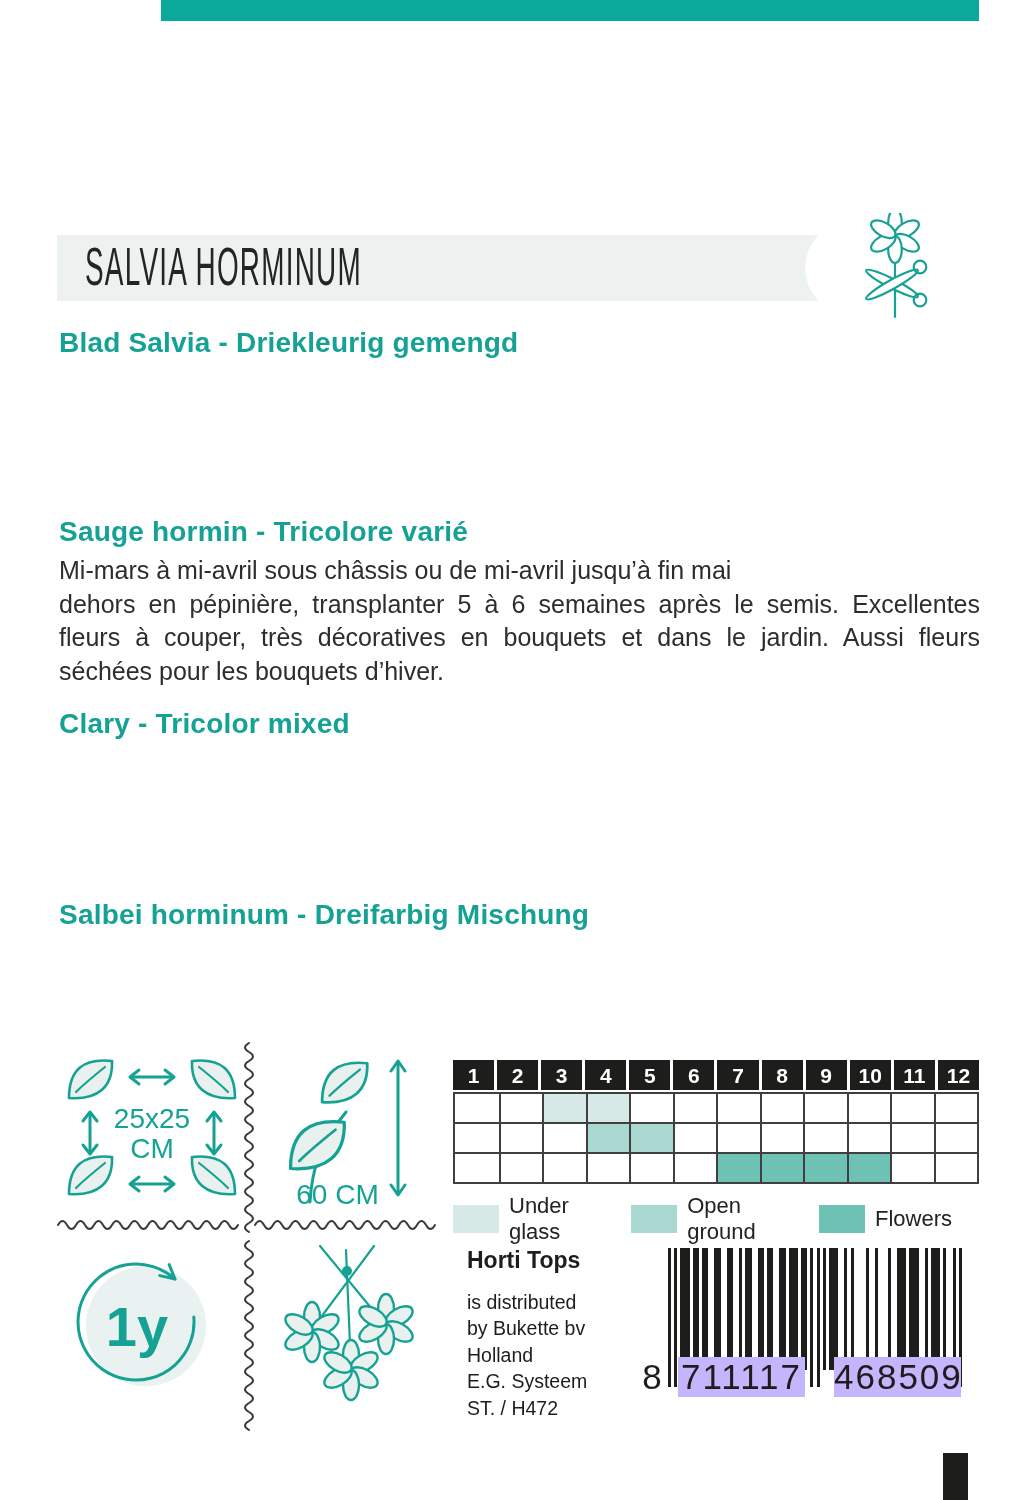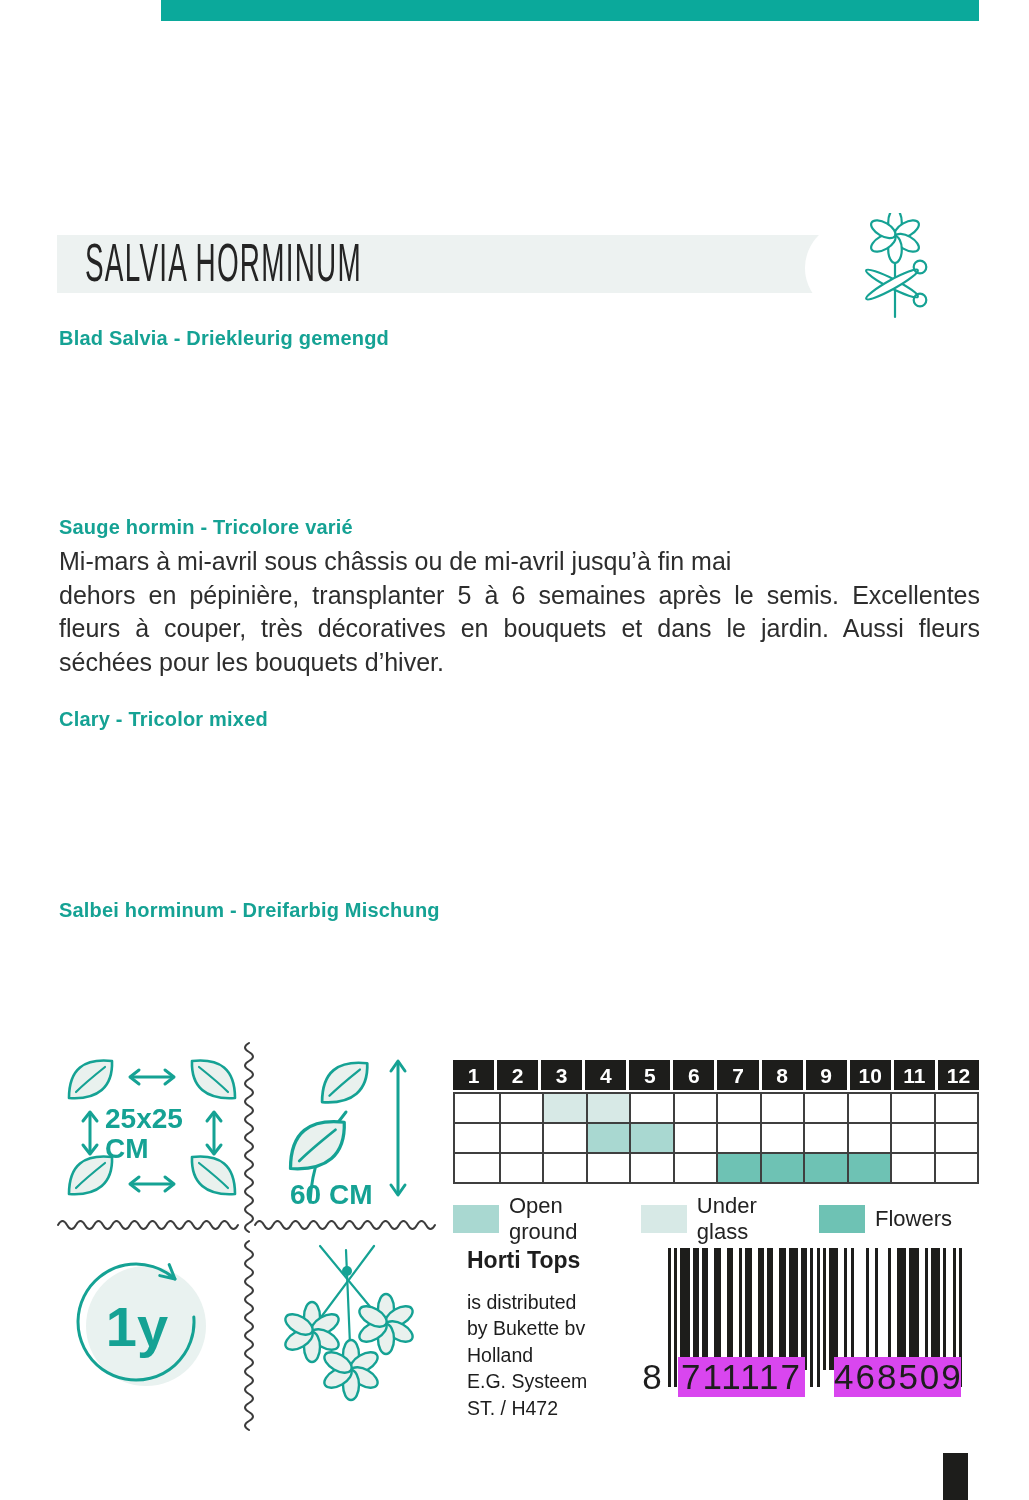--- a/index.html
+++ b/index.html
@@ -3,41 +3,41 @@
 <meta charset="utf-8">
 <style>
   html,body{margin:0;padding:0;background:#fff;}
   .page{
     position:relative;width:1029px;height:1500px;background:#fff;overflow:hidden;
     font-family:"Liberation Sans",sans-serif;color:var(--ink,#2d2d2d);
   }
   
   .topbar{position:absolute;left:161px;top:0;width:818px;height:21px;background:var(--bar,#0ba99b);}
   
-  .title-band{position:absolute;left:57px;top:235px;width:774px;height:58px;background:var(--band,#edf2f1);}
+  .title-band{position:absolute;left:57px;top:235px;width:774px;height:66px;background:var(--band,#edf2f1);}
   .title-band::after{content:'';position:absolute;width:92px;height:92px;border-radius:50%;background:#fff;right:-66px;top:-13px;}
   .title-band h1{
     position:absolute;left:28px;top:50%;margin:0;font-size:45px;font-weight:400;color:#242424;
     letter-spacing:2px;white-space:nowrap;transform:translateY(-52%) scale(0.62,1.18);transform-origin:0 50%;
   }
   
   .lang-section{position:absolute;left:59px;width:921px;}
-  .lang-section h2{margin:0 0 6px 0;font-size:20px;font-weight:700;color:var(--accent,#15a294);letter-spacing:.2px;}
+  .lang-section h2{margin:0 0 6px 0;font-size:28px;font-weight:700;color:var(--accent,#15a294);letter-spacing:.2px;}
   .lang-section p{margin:0;font-size:25px;line-height:33.5px;color:var(--ink,#2d2d2d);}
   .just{text-align:justify;}
   
   .st{stroke:var(--accent,#15a294);fill:none;stroke-width:3;stroke-linecap:round;stroke-linejoin:round;}
   .thin{stroke-width:2.2;}
   .lf{fill:var(--leaf,#e9f1ee);stroke:var(--accent,#15a294);stroke-width:2.6;stroke-linejoin:round;}
   .vein{fill:none;}
   .petal-w{fill:#fff;stroke:var(--accent,#15a294);stroke-width:2.2;}
   .petal{fill:var(--leaf,#e9f1ee);stroke:var(--accent,#15a294);stroke-width:2.4;}
   .blade{fill:#fff;stroke:var(--accent,#15a294);stroke-width:2.2;}
   .icon{position:absolute;}
-  .icon-label{position:absolute;color:var(--accent,#15a294);font-weight:700;font-size:28px;line-height:30px;}
+  .icon-label{position:absolute;color:var(--accent,#15a294);font-weight:400;font-size:28px;text-align:center;line-height:30px;}
   .wavy{position:absolute;}
   
   .calendar{position:absolute;left:453px;top:1060px;width:526px;}
   .cal-head{display:grid;grid-template-columns:repeat(12,1fr);gap:3px;margin-bottom:2px;}
   .cal-m{background:var(--hdr,#1d1d1b);color:#fff;font-weight:700;font-size:21px;text-align:center;height:30px;line-height:31px;}
   .cal-body{border:2px solid var(--grid,#3f3f3f);}
   .cal-row{display:grid;grid-template-columns:repeat(12,1fr);height:28px;}
   .cal-row + .cal-row{border-top:2px solid var(--grid,#3f3f3f);}
   .cal-c + .cal-c{border-left:2px solid var(--grid,#3f3f3f);}
   .legend{display:flex;align-items:center;margin-top:9px;}
@@ -47,21 +47,21 @@
   
   .distributor{position:absolute;left:467px;top:1247px;}
   .distributor .d-name{margin:0 0 15px 0;font-size:23px;font-weight:700;color:#1d1d1d;}
   .distributor p{margin:0;font-size:19.5px;line-height:26.5px;color:#1d1d1d;}
   
   .barcode{position:absolute;left:668px;top:1248px;width:295px;height:142px;}
   .bc-bars{position:absolute;left:0;top:0;font-size:0;white-space:nowrap;}
   .bc-m{display:inline-block;width:3.1px;height:122px;vertical-align:top;}
   .bc-g{height:139px;}
   .bc-b{background:#1d1d1b;}
-  .bc-digit{position:absolute;top:109px;font-size:35px;color:#1d1d1d;background:#d946ef;text-align:center;}
+  .bc-digit{position:absolute;top:109px;font-size:35px;color:#1d1d1d;background:#c4b5fd;text-align:center;}
   .bc-first{left:-28px;width:24px;background:transparent;}
   .bc-left{left:10px;width:127px;letter-spacing:2px;}
   .bc-right{left:166px;width:127px;letter-spacing:2px;text-align:right;}
   
   .print-mark{position:absolute;left:943px;top:1453px;width:25px;height:47px;background:#1d1d1b;}
 </style>
 </head>
 <body>
 
 <div class="page">
@@ -252,26 +252,26 @@
           <div class="cal-c" style="background: rgb(110, 194, 180);"></div>
           <div class="cal-c" style="background: rgb(110, 194, 180);"></div>
           <div class="cal-c" style="background: rgb(110, 194, 180);"></div>
           <div class="cal-c" style="background: rgb(110, 194, 180);"></div>
           <div class="cal-c"></div>
           <div class="cal-c"></div>
         </div>
       </div>
     <div class="legend" id="calLegend">
         <div class="leg-item">
+          <span class="leg-sw" style="background: rgb(215, 233, 230);"></span>
+          <span class="leg-lb">Under glass</span>
+        </div>
+        <div class="leg-item">
           <span class="leg-sw" style="background: rgb(169, 216, 209);"></span>
           <span class="leg-lb">Open ground</span>
-        </div>
-        <div class="leg-item">
-          <span class="leg-sw" style="background: rgb(215, 233, 230);"></span>
-          <span class="leg-lb">Under glass</span>
         </div>
         <div class="leg-item">
           <span class="leg-sw" style="background: rgb(110, 194, 180);"></span>
           <span class="leg-lb">Flowers</span>
         </div>
       </div>
   </div>
 
   <div class="distributor">
     <p class="d-name">Horti Tops</p>

